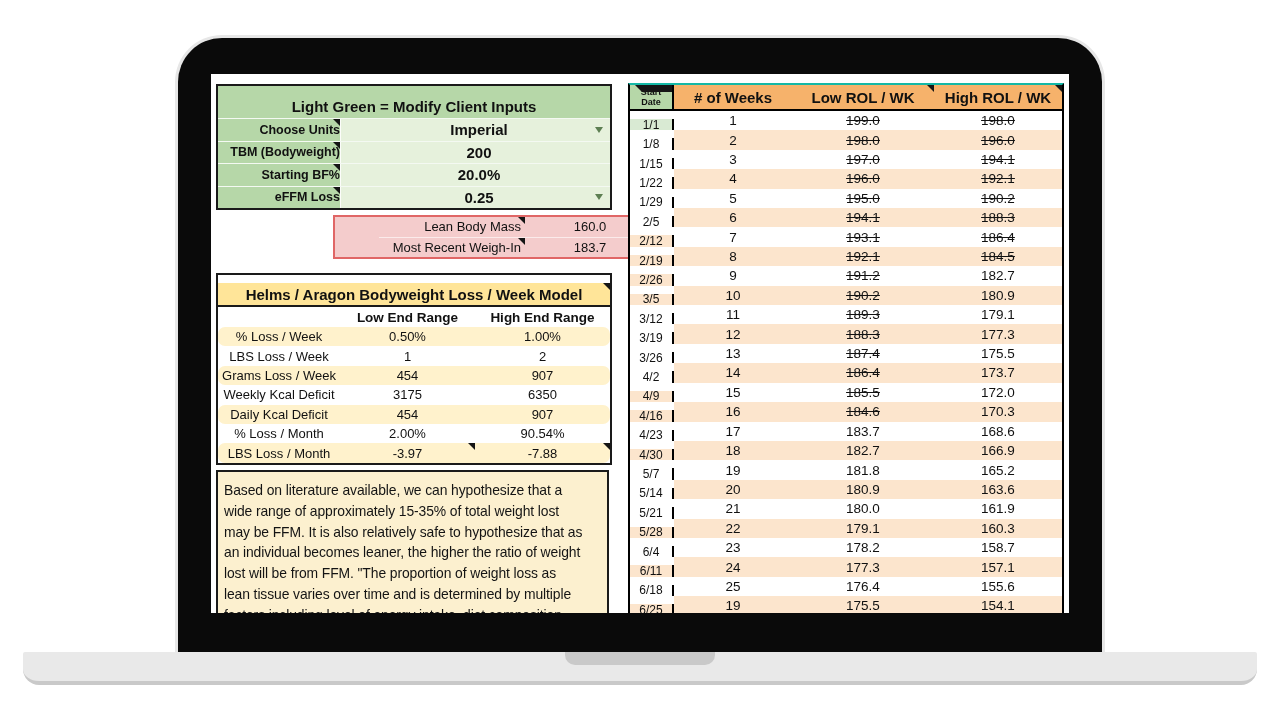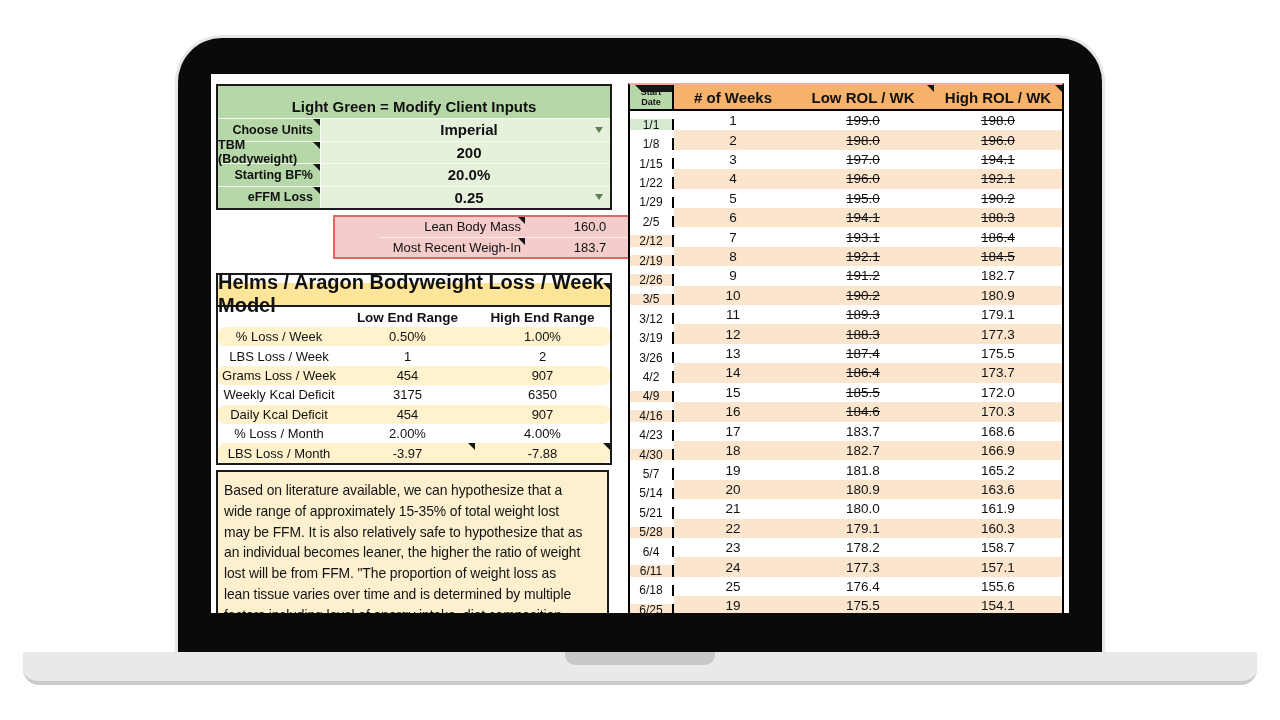--- a/index.html
+++ b/index.html
@@ -18,53 +18,53 @@
   
   .tri{position:absolute;top:0;right:0;width:0;height:0;border-top:7px solid #151515;border-left:7px solid transparent;}
   .dd{position:absolute;right:7px;top:50%;transform:translateY(-50%);width:0;height:0;
       border-left:4px solid transparent;border-right:4px solid transparent;border-top:6px solid #5d7f52;}
   .cellflex{display:flex;align-items:center;justify-content:center;margin-top:8px;}
 
   
   .inputs{position:absolute;left:5px;top:10px;width:392px;border:2px solid #1a1a1a;background:var(--green-mid);}
   .inputs .hdr{height:24px;font-weight:bold;font-size:15px;color:#111;}
   .inputs .irow{display:flex;height:21.5px;border-top:1px solid rgba(255,255,255,.85);}
-  .inputs .lbl{position:relative;width:102px;font-weight:bold;font-size:12.5px;color:#111;
-               display:flex;align-items:center;justify-content:flex-end;padding-right:7px;box-sizing:border-box;}
+  .inputs .lbl{position:relative;width:122px;font-weight:bold;font-size:12.5px;color:#111;
+               display:flex;align-items:center;justify-content:flex-end;box-sizing:border-box;}
   .inputs .val{position:relative;flex:1;background:var(--green-pale);font-weight:bold;font-size:15px;color:#111;
                display:flex;align-items:center;justify-content:center;border-left:1px solid rgba(255,255,255,.85);padding-left:7px;}
 
   
   .stats{position:absolute;left:122px;top:141px;width:276px;border:2px solid #e06666;background:var(--pink);padding-left:44px;}
   .stats .srow{display:flex;height:19.5px;font-size:13px;color:#111;}
   .stats .srow + .srow{border-top:1px solid rgba(255,255,255,.6);}
   .stats .lbl{position:relative;width:146px;display:flex;align-items:center;justify-content:flex-end;
               padding-right:4px;box-sizing:border-box;}
   .stats .val{flex:1;display:flex;align-items:center;justify-content:center;}
 
   
   .model{position:absolute;left:5px;top:199px;width:392px;border:2px solid #1a1a1a;background:#ffffff;}
   .model .title{position:relative;height:22px;background:var(--yellow-mid);border-bottom:2px solid #1a1a1a;
-                font-weight:bold;font-size:20px;color:#111;}
+                font-weight:bold;font-size:15px;color:#111;}
   .model .cols{display:flex;height:20px;background:#fff;font-weight:bold;font-size:13.5px;color:#111;}
   .model .cols .c0{width:122px;}
   .model .cols .c1,.model .cols .c2{flex:1;display:flex;align-items:center;justify-content:center;}
   .model .mrow{display:flex;height:19.4px;font-size:13px;color:#111;border-radius:7px;}
   .model .mrow.alt{background:var(--yellow-pale);}
   .model .mrow .c0{width:122px;display:flex;align-items:center;justify-content:center;}
   .model .mrow .c1,.model .mrow .c2{position:relative;flex:1;display:flex;align-items:center;justify-content:center;}
 
   
   .note{position:absolute;left:5px;top:396px;width:393px;height:260px;border:2px solid #1a1a1a;
         background:#fcf0cf;box-sizing:border-box;padding:8px 6px 0 6px;overflow:hidden;}
   .note .line{font-size:13.9px;letter-spacing:-0.1px;line-height:20.8px;color:#141414;white-space:nowrap;}
 
   
   .weeks{position:absolute;left:417px;top:9px;width:436px;border-left:2px solid #000;border-right:2px solid #000;
-         border-top:2px solid #fca5a5;box-sizing:border-box;background:#fff;}
+         border-top:2px solid #14b8a6;box-sizing:border-box;background:#fff;}
   .weeks .whead{display:flex;height:24px;border-bottom:2px solid #000;}
   .weeks .whead .hdate{position:relative;width:44px;background:var(--green-mid);border-right:2px solid #000;
          box-sizing:border-box;display:flex;align-items:center;justify-content:center;}
   .weeks .whead .hdate span{display:block;width:30px;text-align:center;font-weight:bold;font-size:9px;line-height:10px;color:#111;}
   .weeks .whead .hw{width:118px;}
   .weeks .whead .hl{position:relative;width:142px;}
   .weeks .whead .hh{position:relative;width:128px;}
   .weeks .whead .oc{background:var(--orange);font-weight:bold;font-size:15px;color:#111;
          display:flex;align-items:center;justify-content:center;}
   .weeks .wrow{display:flex;height:19.42px;}
@@ -154,21 +154,21 @@
             <div class="c2">6350</div>
           </div>
           <div class="mrow alt">
             <div class="c0">Daily Kcal Deficit</div>
             <div class="c1">454</div>
             <div class="c2">907</div>
           </div>
           <div class="mrow">
             <div class="c0">% Loss / Month</div>
             <div class="c1">2.00%</div>
-            <div class="c2">4.00%</div>
+            <div class="c2">90.54%</div>
           </div>
           <div class="mrow alt">
             <div class="c0">LBS Loss / Month</div>
             <div class="c1">-3.97<span class="tri"></span></div>
             <div class="c2">-7.88<span class="tri"></span></div>
           </div>
         </div>
     </div>
 
     <div class="note">

